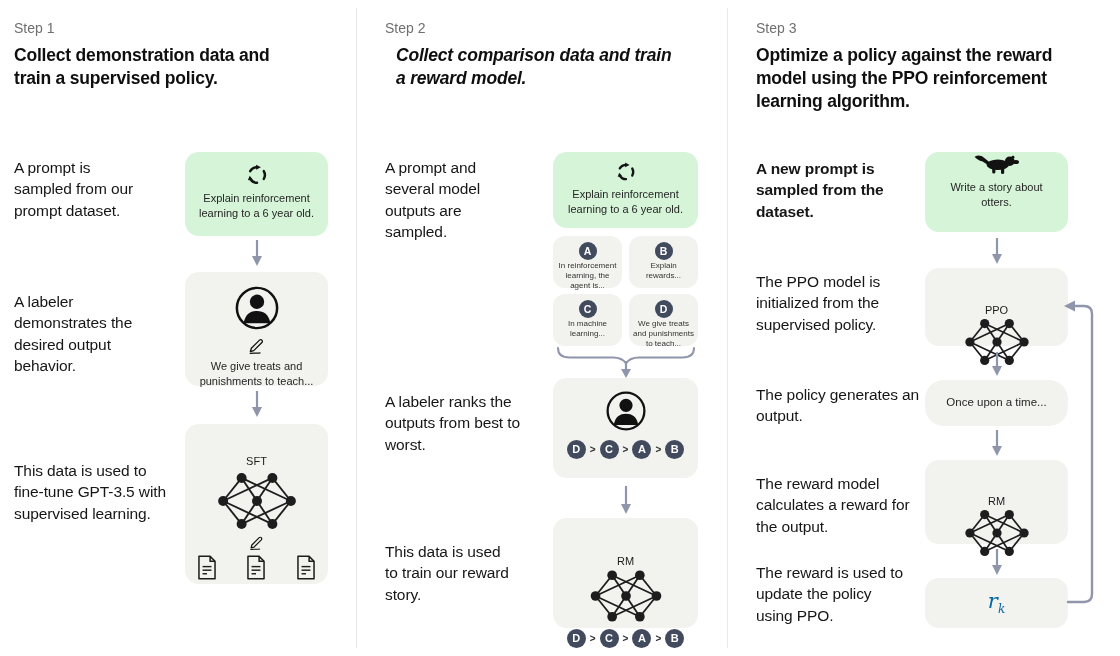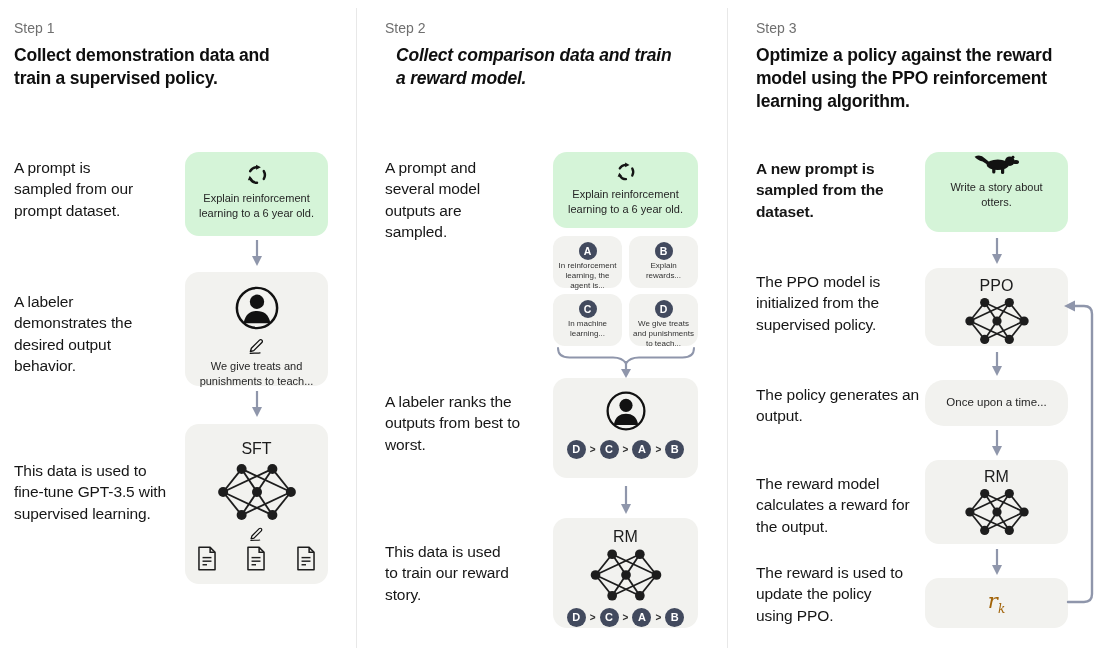--- a/index.html
+++ b/index.html
@@ -9,27 +9,27 @@
   .d1{left:356px;} .d2{left:727px;}
 
   .steplabel{position:absolute;font-size:14px;color:var(--step_label,#6f6f6f);}
   .title{position:absolute;font-weight:700;font-size:17.5px;line-height:1.31;color:#0f0f0f;letter-spacing:-0.2px;}
   .cap{position:absolute;font-size:15.5px;line-height:1.38;color:#161616;letter-spacing:-0.1px;margin:0;}
 
   .box{position:absolute;border-radius:14px;text-align:center;box-sizing:border-box;}
   .green{background:var(--prompt_green,#d5f4d8);}
   .gray{background:var(--card_gray,#f2f2ef);}
   .box-text{font-size:11px;line-height:1.32;color:#262626;margin:4px 9px 0;}
-  .mlabel{font-size:16px;color:#1c1c1c;}
+  .mlabel{font-size:11px;color:#1c1c1c;margin-top:27px;}
 
   .sl{left:14px;top:20px;text-align:right;} .s1t{left:14px;top:44px;width:265px;}
   .c1a{left:14px;top:157px;width:132px;} .c1b{left:14px;top:291px;width:150px;} .c1c{left:14px;top:460px;width:156px;}
   .gbox1{left:185px;top:152px;width:143px;height:84px;padding-top:11px;}
   .lbox1{left:185px;top:272px;width:143px;height:114px;padding-top:13px;}
-  .sftbox{left:185px;top:424px;width:143px;height:160px;padding-top:16px;}
+  .sftbox{left:185px;top:424px;width:143px;height:160px;padding-top:4px;}
 
   .s2l{left:385px;top:20px;} .s2t{left:396px;top:44px;width:280px;font-style:italic;}
   .c2a{left:385px;top:157px;width:120px;} .c2b{left:385px;top:391px;width:155px;} .c2c{left:385px;top:541px;width:130px;}
   .gbox2{left:553px;top:152px;width:145px;height:76px;padding-top:9px;}
   .mini{position:absolute;background:var(--card_gray,#f2f2ef);border-radius:12px;width:69px;height:52px;box-sizing:border-box;padding-top:5px;text-align:center;}
   .mA{left:553px;top:236px;} .mB{left:629px;top:236px;} .mC{left:553px;top:294px;} .mD{left:629px;top:294px;}
   .circle{width:18px;height:18px;border-radius:50%;background:var(--badge_dark,#424a5e);color:#fff;font-size:10.5px;font-weight:700;line-height:18px;display:inline-block;}
   .mtext{font-size:8px;line-height:1.22;color:#333;margin-top:1px;padding:0 4px;}
   .rankbox{left:553px;top:378px;width:145px;height:100px;padding-top:12px;}
   .rmbox2{left:553px;top:518px;width:145px;height:110px;padding-top:10px;}
@@ -39,21 +39,21 @@
 
   .s3l{left:756px;top:20px;} .s3t{left:756px;top:44px;width:310px;}
   .c3a{left:756px;top:158px;width:130px;font-weight:bold;} .c3b{left:756px;top:271px;width:160px;}
   .c3c{left:756px;top:384px;width:175px;} .c3d{left:756px;top:473px;width:165px;} .c3e{left:756px;top:562px;width:155px;}
   .gbox3{left:925px;top:152px;width:143px;height:80px;}
   .ppobox{left:925px;top:268px;width:143px;height:78px;padding-top:9px;}
   .outbox{left:925px;top:380px;width:143px;height:46px;display:flex;align-items:center;justify-content:center;border-radius:19px;}
   .outbox .box-text{margin:0;font-size:11.5px;}
   .rmbox3{left:925px;top:460px;width:143px;height:84px;padding-top:8px;}
   .rkbox{left:925px;top:578px;width:143px;height:50px;display:flex;align-items:center;justify-content:center;}
-  .rk{font-family:"DejaVu Serif","Liberation Serif",serif;font-style:italic;font-size:21px;color:#a16207;}
+  .rk{font-family:"DejaVu Serif","Liberation Serif",serif;font-style:italic;font-size:21px;color:#0369a1;}
   .rk sub{font-size:12px;font-style:italic;}
 
   .arrow{position:absolute;}
   .a1{left:251px;top:240px;} .a2{left:251px;top:391px;}
   .brace{position:absolute;left:556px;top:347px;}
   .a3{left:620px;top:361px;} .a4{left:620px;top:486px;}
   .a5{left:991px;top:238px;} .a6{left:991px;top:352px;} .a7{left:991px;top:430px;} .a8{left:991px;top:549px;}
   .loop{position:absolute;left:1062px;top:294px;}
   svg{display:block;margin:0 auto;}
   .docrow{display:flex;justify-content:center;gap:5px;margin-top:4px;}

